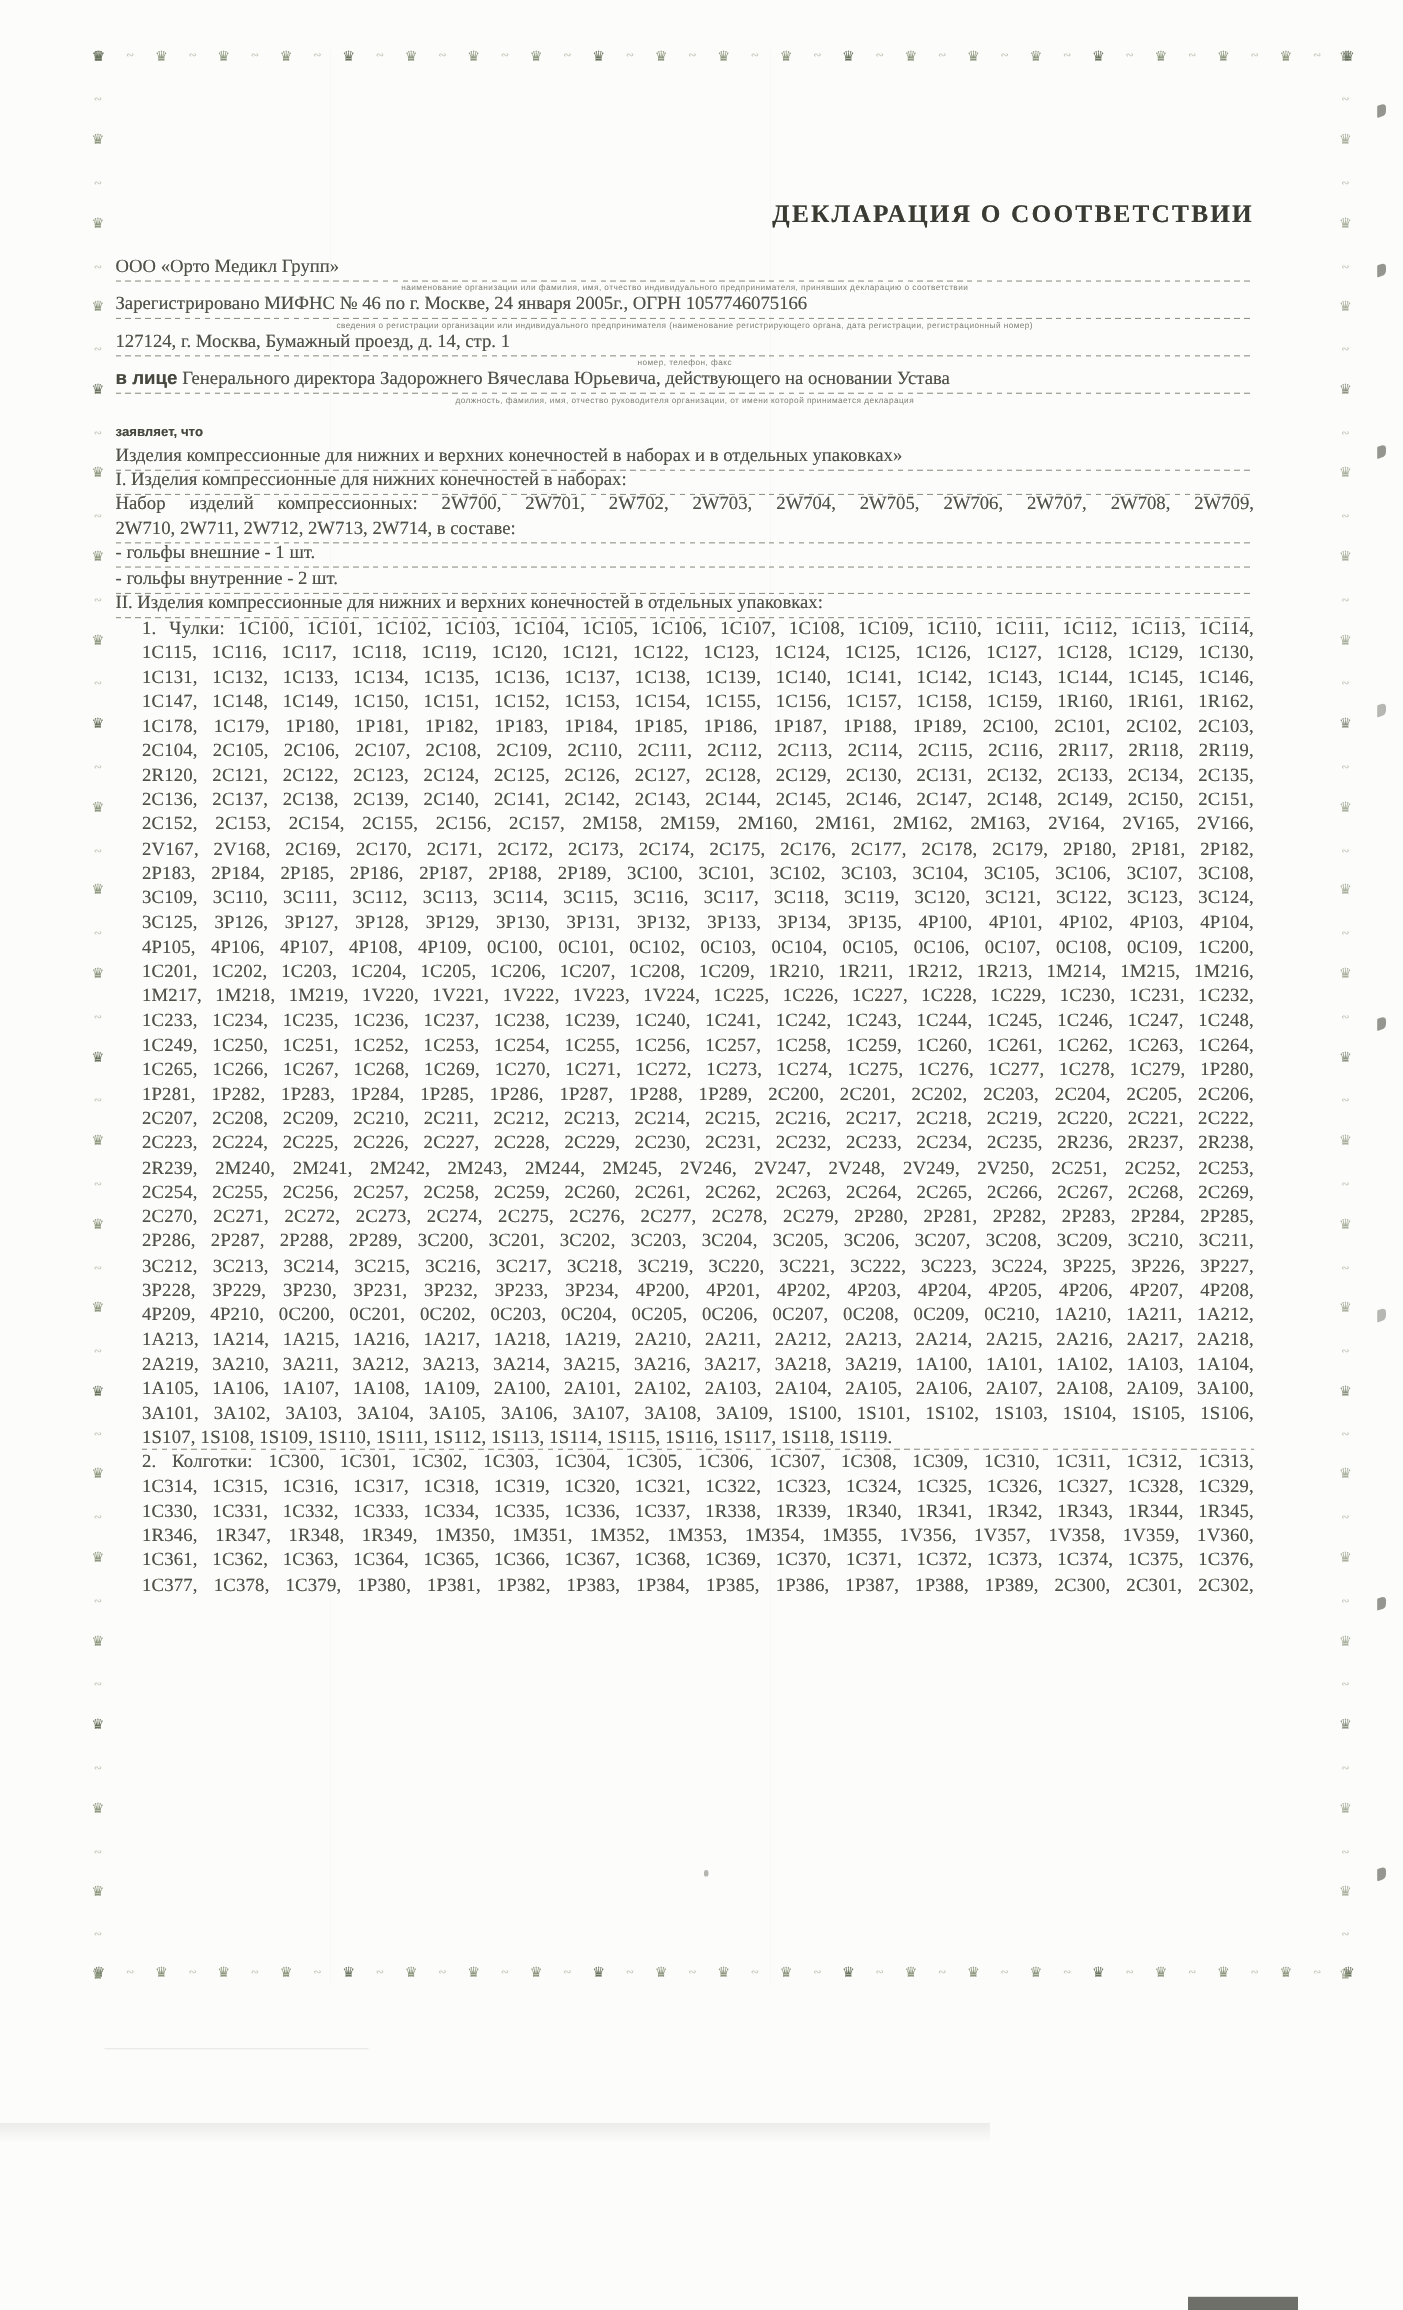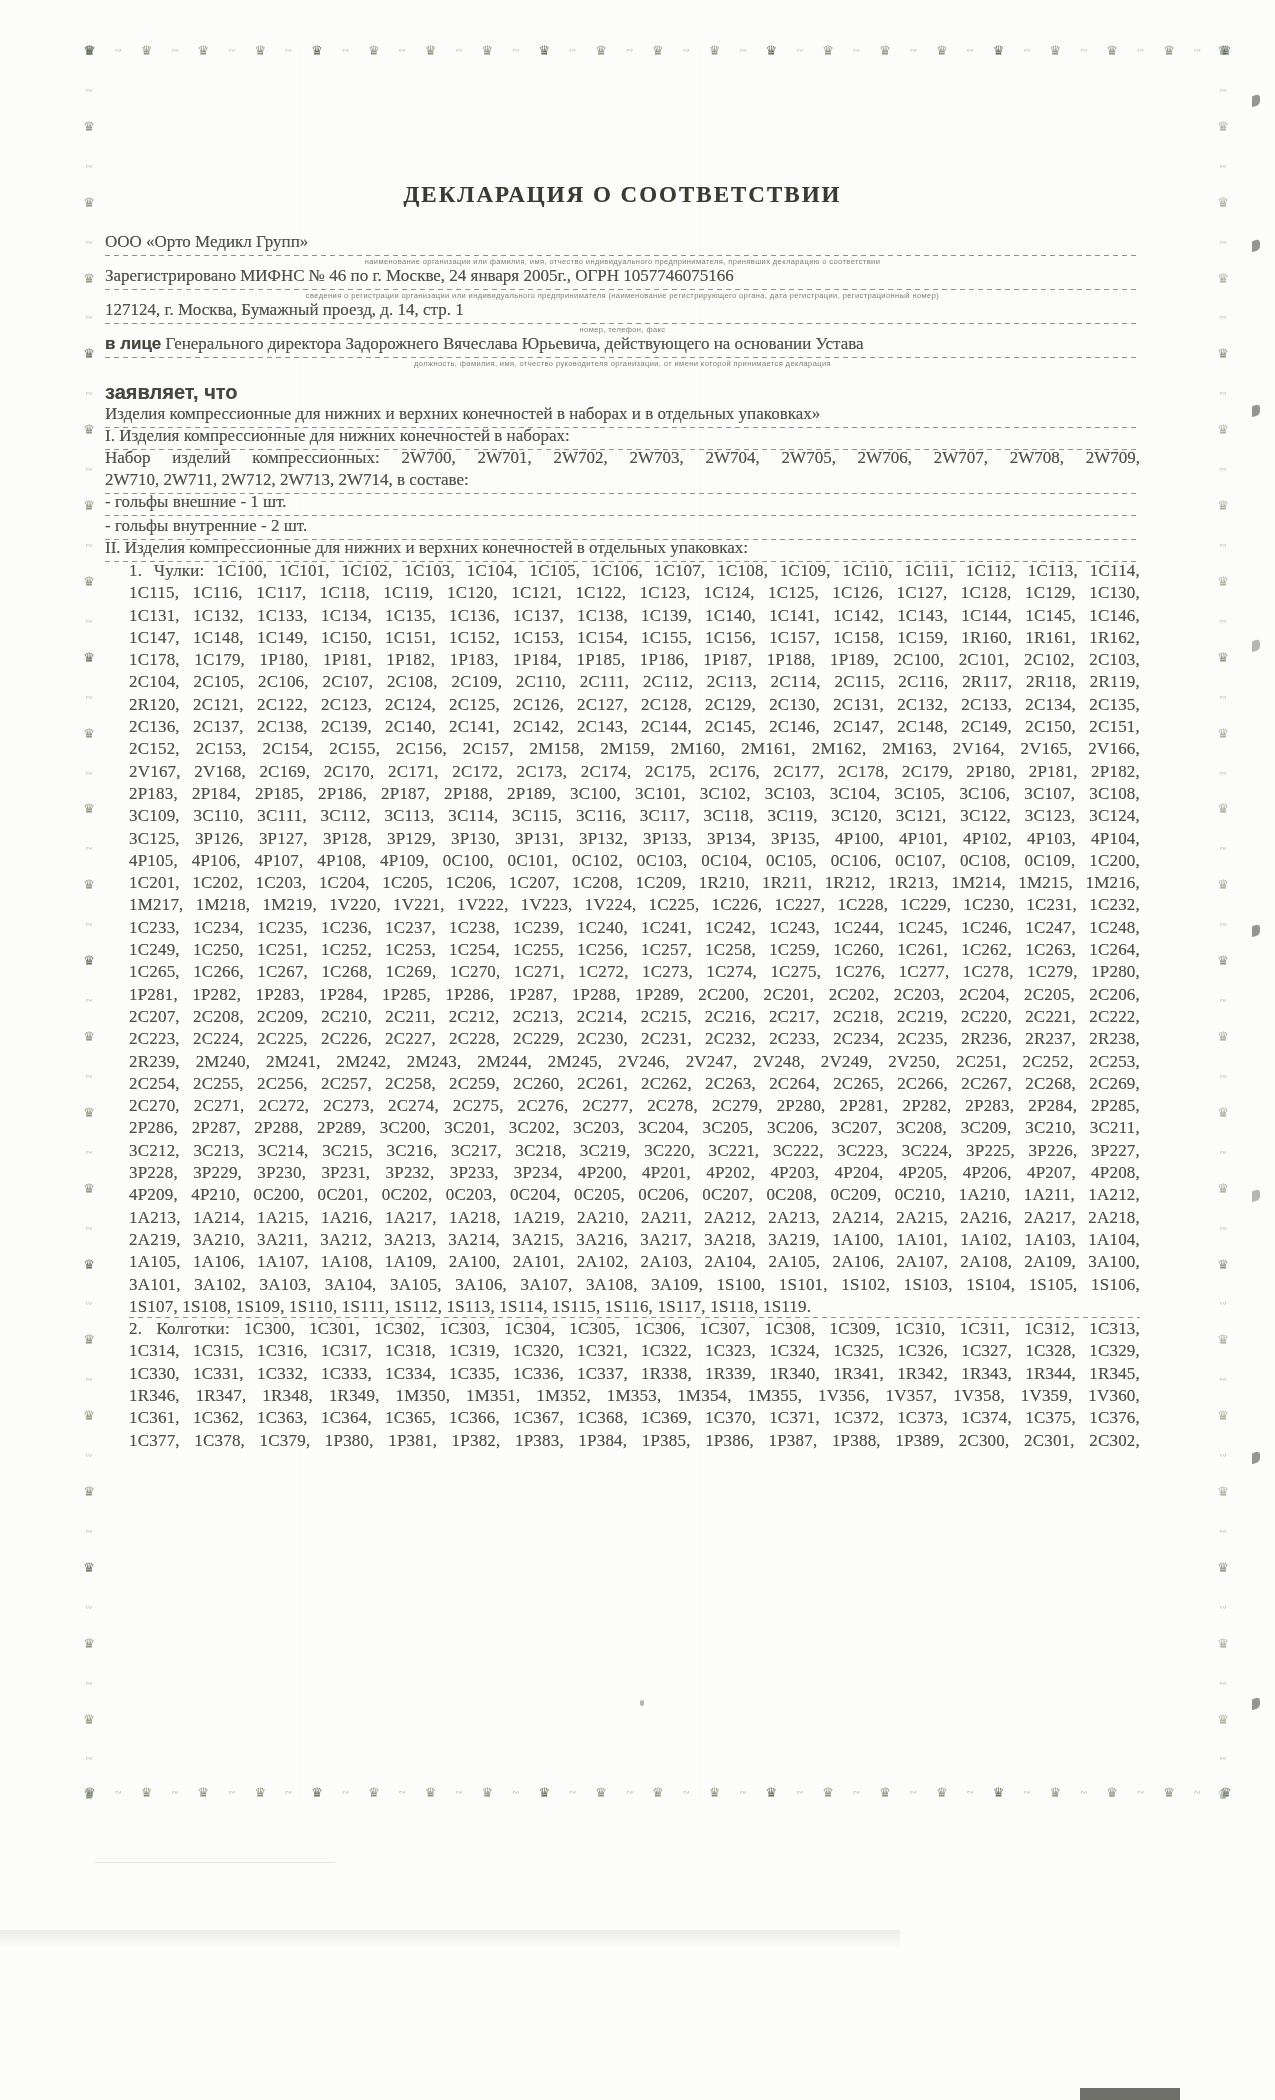--- a/index.html
+++ b/index.html
@@ -19,24 +19,24 @@
   .b-left span:nth-child(8n+1),.b-right span:nth-child(8n+1){color:#67715c;}
   .b-right span{opacity:.75}
   
   .tline{position:absolute;left:105px;width:1035px;font-size:17px;color:#50524a;white-space:nowrap;
         text-shadow:0 0 .5px rgba(70,72,60,.55);line-height:20px;}
   .du{background:repeating-linear-gradient(90deg,#8f9287 0 5px,transparent 5px 9px) left bottom/100% 1px no-repeat;
         padding-bottom:4px;}
   .j{white-space:normal;text-align:justify;text-align-last:justify;}
   .cap{position:absolute;left:105px;width:1035px;text-align:center;font-family:"Liberation Sans",sans-serif;
         font-size:7.5px;color:#7d8076;letter-spacing:.4px;white-space:nowrap;}
-  .title{position:absolute;left:105px;width:1035px;top:182px;text-align:center;font-weight:bold;
+  .title{position:absolute;left:105px;width:1035px;top:182px;text-align:right;font-weight:bold;
         font-size:23px;letter-spacing:2px;color:#3a3c34;text-shadow:0 0 .6px rgba(50,52,44,.6);}
   .blabel{font-family:"Liberation Sans",sans-serif;font-weight:bold;color:#46483f;}
-  .boldline{font-family:"Liberation Sans",sans-serif;font-weight:bold;color:#46483f;font-size:20px;}
+  .boldline{font-family:"Liberation Sans",sans-serif;font-weight:bold;color:#46483f;font-size:12px;}
   .codes{position:absolute;left:105px;top:560px;width:1035px;font-size:17px;color:#50524a;
         line-height:22.3px;text-shadow:0 0 .5px rgba(70,72,60,.55);}
   .codes div{text-align:justify;text-align-last:justify;letter-spacing:.2px;margin-left:24px;}
   .codes div.partial{text-align-last:left;
         background:repeating-linear-gradient(90deg,#8f9287 0 5px,transparent 5px 9px) left bottom/100% 1px no-repeat;}
   
   .emark{position:absolute;left:1252px;width:8px;height:11px;background:#4e5148;opacity:.6;
         border-radius:1px 4px 4px 1px;transform:skewY(-18deg);}
   .shadow-band{position:absolute;left:0;top:1930px;width:900px;height:18px;
         background:linear-gradient(to bottom,rgba(120,120,115,.12),rgba(120,120,115,0));}

